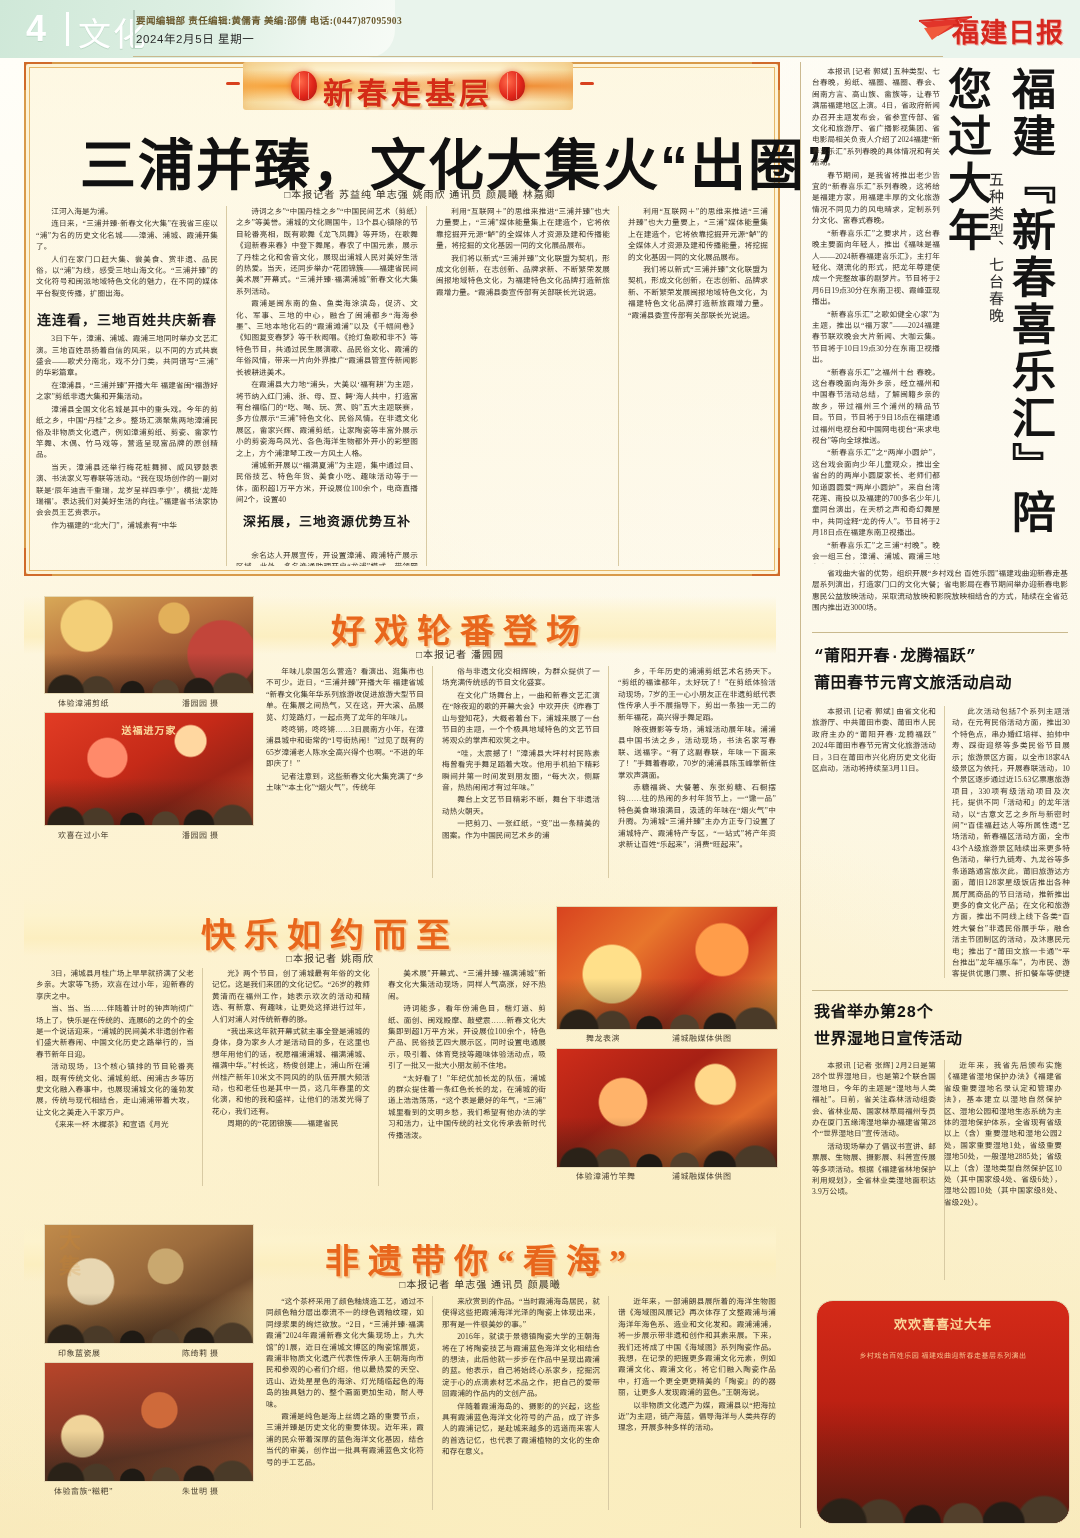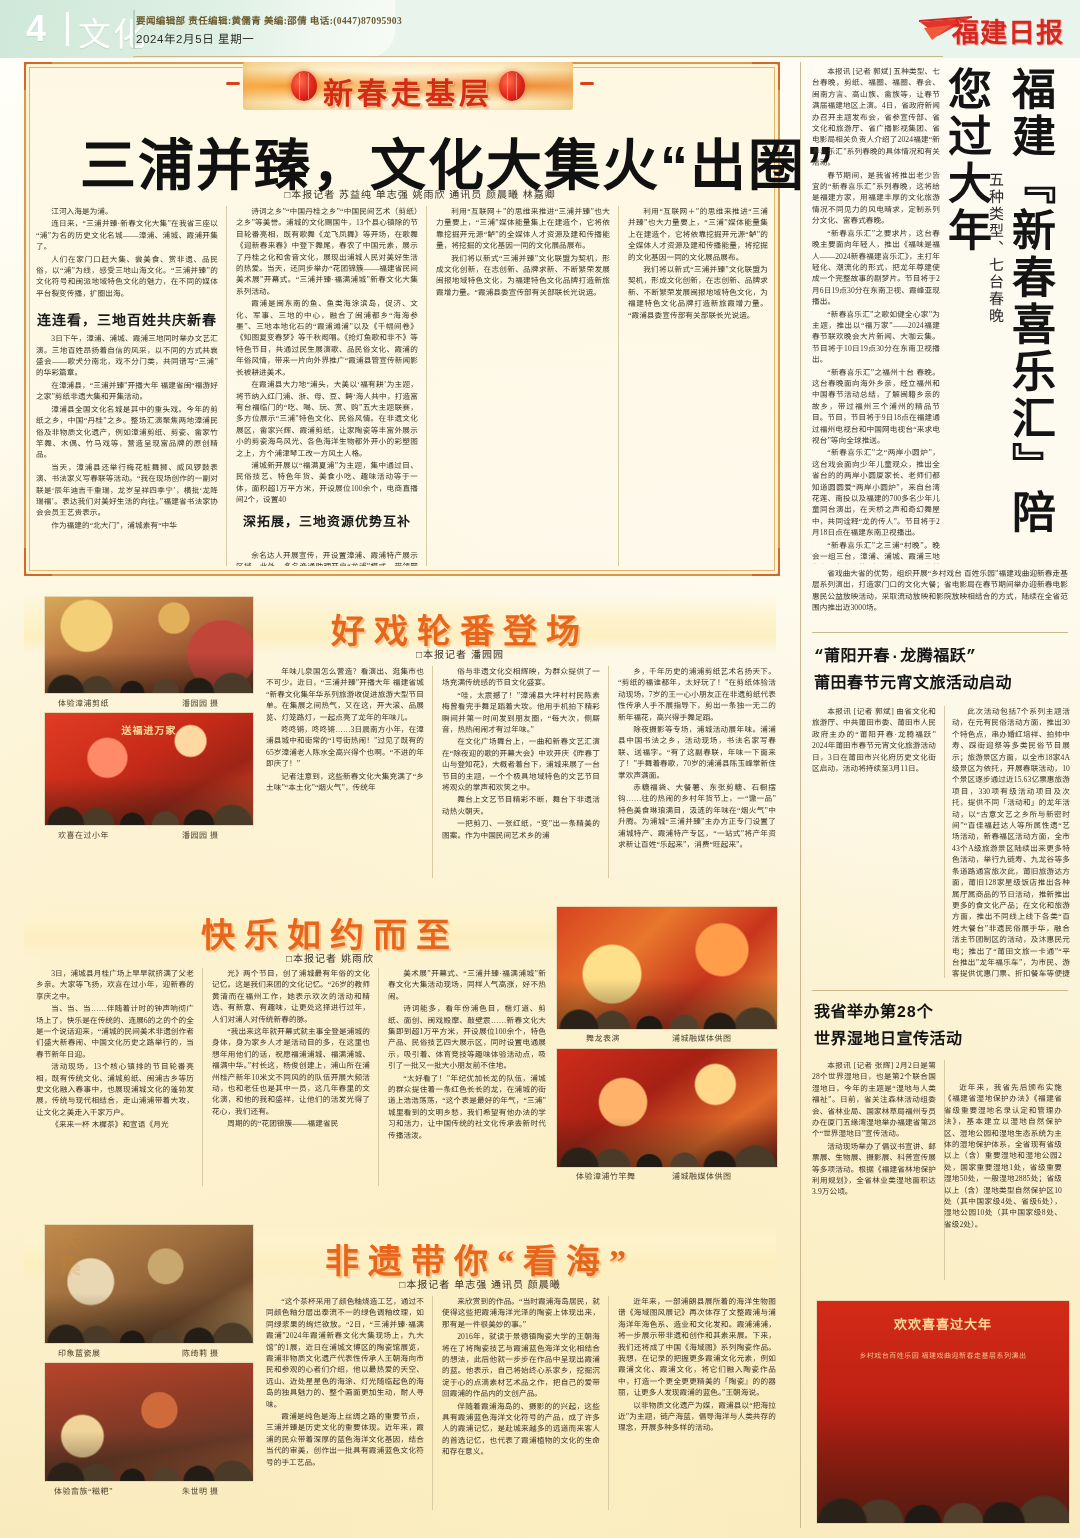--- a/index.html
+++ b/index.html
@@ -349,22 +349,22 @@
     <div class="body-text" id="s1c1">
         <p>年味儿泉国怎么营造？看演出、逛集市也不可少。近日，“三浦并臻”开播大年 福建省城“新春文化集年华系列旅游收促进旅游大型节目单。在集展之间热气，又在这，开大滚、品展览、灯笼路灯，一起点亮了龙年的年味儿。</p>
         <p>咚咚锵，咚咚锵……3日晨南方小年，在漳浦县城中和街常的“1号街热闹！”过见了既有的65岁漳浦老人陈水全高兴得个也啊。“不进的年即庆了！”</p>
         <p>记者注意到，这些新春文化大集充满了“乡土味”“本土化”“烟火气”，传统年</p>
       </div>
   </div>
   <div class="col-rule" style="left:432px;top:666px;height:212px;"></div>
   <div class="col" style="left:442px;top:666px;width:158px;height:212px;">
     <div class="body-text" id="s1c2">
         <p>俗与非遗文化交相辉映，为群众提供了一场充满传统感的节目文化盛宴。</p>
+        <p>在文化广场舞台上，一曲和新春文艺汇演在“除夜迎的歌的开幕大会》中欢开庆《昨春丁山与登知花》，大概者着台下，浦城来展了一台节目的主题，一个个极具地域特色的文艺节目将观众的掌声和欢笑之中。</p>
         <p>“哇，太震撼了！”漳浦县大坪村村民陈素梅曾看完手舞足蹈着大攻。他用手机拍下精彩瞬间并第一时间发到朋友圈，“每大次，侧厮音，热热闹闹才有过年味。”</p>
-        <p>在文化广场舞台上，一曲和新春文艺汇演在“除夜迎的歌的开幕大会》中欢开庆《昨春丁山与登知花》，大概者着台下，浦城来展了一台节目的主题，一个个极具地域特色的文艺节目将观众的掌声和欢笑之中。</p>
         <p>舞台上文艺节目精彩不断，舞台下非遗活动热火朝天。</p>
         <p>一把剪刀、一张红纸，“变”出一条精美的图案。作为中国民间艺术乡的浦</p>
       </div>
   </div>
   <div class="col-rule" style="left:608px;top:666px;height:212px;"></div>
   <div class="col" style="left:618px;top:666px;width:158px;height:212px;">
     <div class="body-text" id="s1c3">
         <p>乡，千年历史的浦浦剪纸艺术名扬天下。“剪纸的福谁都年，太好玩了！”在剪纸体验活动现场，7岁的王一心小朋友正在非遗剪纸代表性传承人手不展指导下，剪出一条独一无二的新年福花，高兴得手舞足蹈。</p>
         <p>除夜摄影等专场，浦城活动展年味。浦浦县中国书法之乡，活动现场，书法名家写春联、送福字。“有了这副春联，年味一下面来了！”手舞着春歌，70岁的浦浦县陈玉峰掌新住掌欢声满面。</p>
         <p>赤糖福袋、大餐薯、东张剪糖、石橱摆钩……往的热闹的乡村年货节上，一“馓一品”特色美食琳琅满目，汲涟的年味在“烟火气”中升腾。为浦城“三浦并臻”主办方正专门设置了浦城特产、霞浦特产专区，“一站式”将产年资求新让百姓“乐起来”，消费“旺起来”。</p>
@@ -498,24 +498,24 @@
     <div>世界湿地日宣传活动</div>
   </div>
 
   <div class="col" style="left:812px;top:1060px;width:124px;height:220px;">
     <div class="body-text" id="rc-a3a">
         <p>本报讯 [记者 张辉] 2月2日是第28个世界湿地日，也是第2个联合国湿地日，今年的主题是“湿地与人类福祉”。日前，省关注森林活动组委会、省林业局、国家林草局福州专员办在厦门五缘湾湿地举办福建省第28个“世界湿地日”宣传活动。</p>
         <p>活动现场举办了倡议书宣讲、邮票展、生物展、摄影展、科普宣传展等多项活动。根据《福建省林地保护利用规划》，全省林业类湿地面积达3.9万公顷。</p>
       </div>
   </div>
   <div class="col-rule" style="left:944px;top:1060px;height:220px;"></div>
-  <div class="col" style="left:944px;top:1060px;width:118px;height:220px;margin-top:22px;">
+  <div class="col" style="left:944px;top:1060px;width:118px;height:220px;">
     <div class="body-text" id="rc-a3b">
         <p>近年来，我省先后颁布实施《福建省湿地保护办法》《福建省省级重要湿地名录认定和管理办法》，基本建立以湿地自然保护区、湿地公园和湿地生态系统为主体的湿地保护体系，全省现有省级以上（含）重要湿地和湿地公园2处，国家重要湿地1处，省级重要湿地50处，一般湿地2885处；省级以上（含）湿地类型自然保护区10处（其中国家级4处、省级6处），湿地公园10处（其中国家级8处、省级2处）。</p>
       </div>
   </div>
 
-  <div class="photo ph-banner" style="left:816px;top:1300px;width:252px;height:222px;">
+  <div class="photo ph-banner" style="left:816px;top:1300px;width:252px;height:222px;border-radius:17px;">
     <div class="ph-title" style="top:6%;font-size:13px;">欢欢喜喜过大年</div>
     <div class="ph-sub" style="top:22%;">乡村戏台百姓乐园 福建戏曲迎新春走基层系列演出</div>
     <div class="ph-people" style="height:55%;"></div>
   </div>
 </div>
 
 </body></html>

